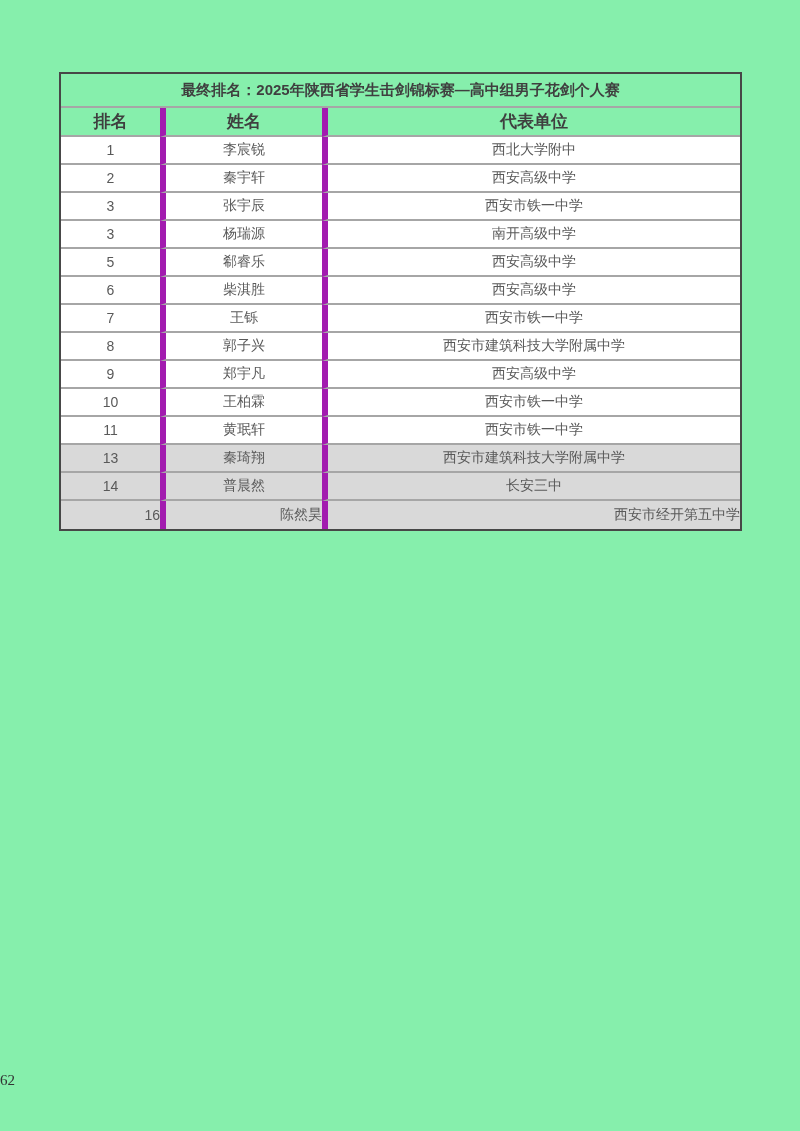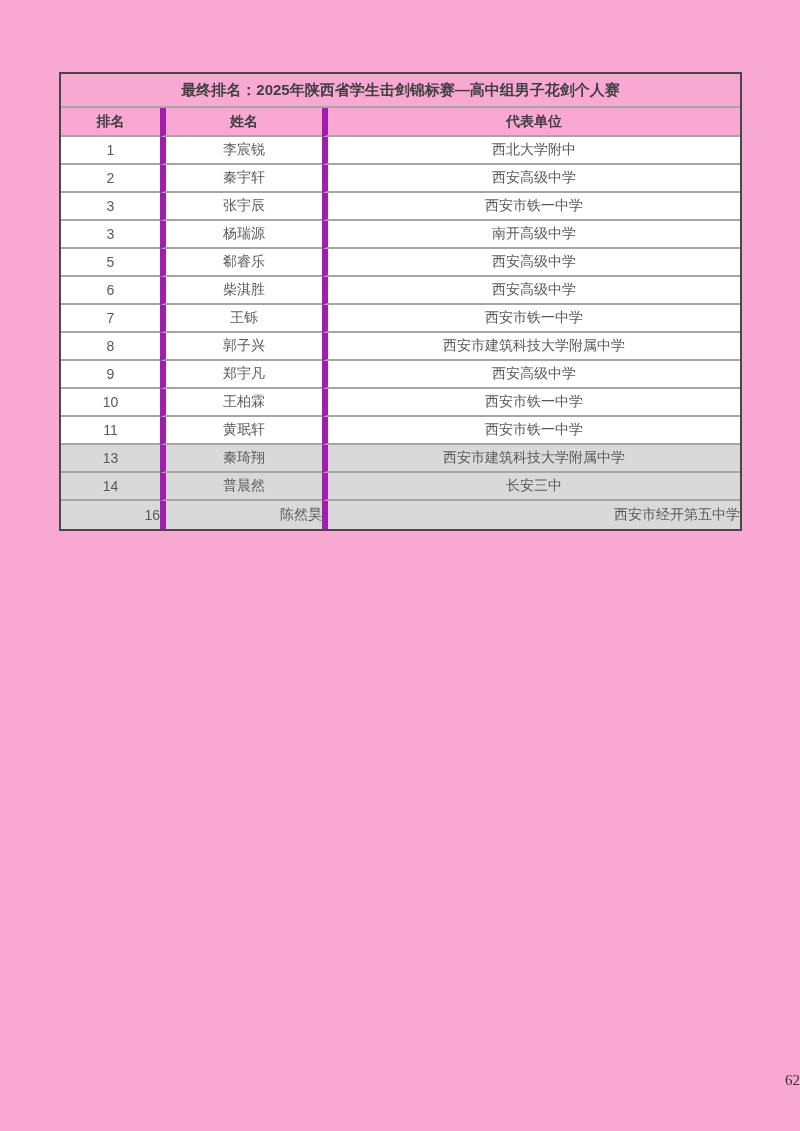--- a/index.html
+++ b/index.html
@@ -1,21 +1,21 @@
 <!DOCTYPE html>
 <html><head>
 <meta charset="utf-8">
 <style>
   * { margin: 0; padding: 0; box-sizing: border-box; }
   html, body { background: #ffffff; }
   .page {
     position: relative;
     width: 800px;
     height: 1131px;
-    background: #f9a8d4;
+    background: #86efac;
     font-family: "Liberation Sans", "DejaVu Sans", sans-serif;
     overflow: hidden;
   }
   .results-table {
     position: absolute;
     left: 59px;
     top: 72px;
     width: 683px;
     border-collapse: separate;
     border-spacing: 0;
@@ -34,21 +34,21 @@
   .title-row th {
     height: 34px;
     font-size: 15px;
     font-weight: bold;
     color: #3f3f3f;
     border-bottom: 2px solid #a6a6a6;
   }
   
   .header-row th {
     height: 29px;
-    font-size: 14px;
+    font-size: 17px;
     font-weight: bold;
     color: #3f3f3f;
     border-bottom: 2px solid #a6a6a6;
   }
   
   .results-table tbody td {
     height: 28px;
     font-size: 14px;
     font-weight: normal;
     color: #595959;
@@ -60,21 +60,21 @@
   .header-row th + th,
   .results-table tbody td + td { border-left: 6px solid #a21caf; }
   
   .results-table tbody tr.highlighted td { background: #d9d9d9; }
   
   .page-footer {
     position: absolute;
     left: 0;
     top: 1072px;
     width: 100%;
-    text-align: right;
+    text-align: left;
     font-family: "Liberation Serif", "DejaVu Serif", serif;
     font-size: 15px;
     color: #333333;
   }
 </style>
 </head>
 <body>
 
 <div class="page">
 

